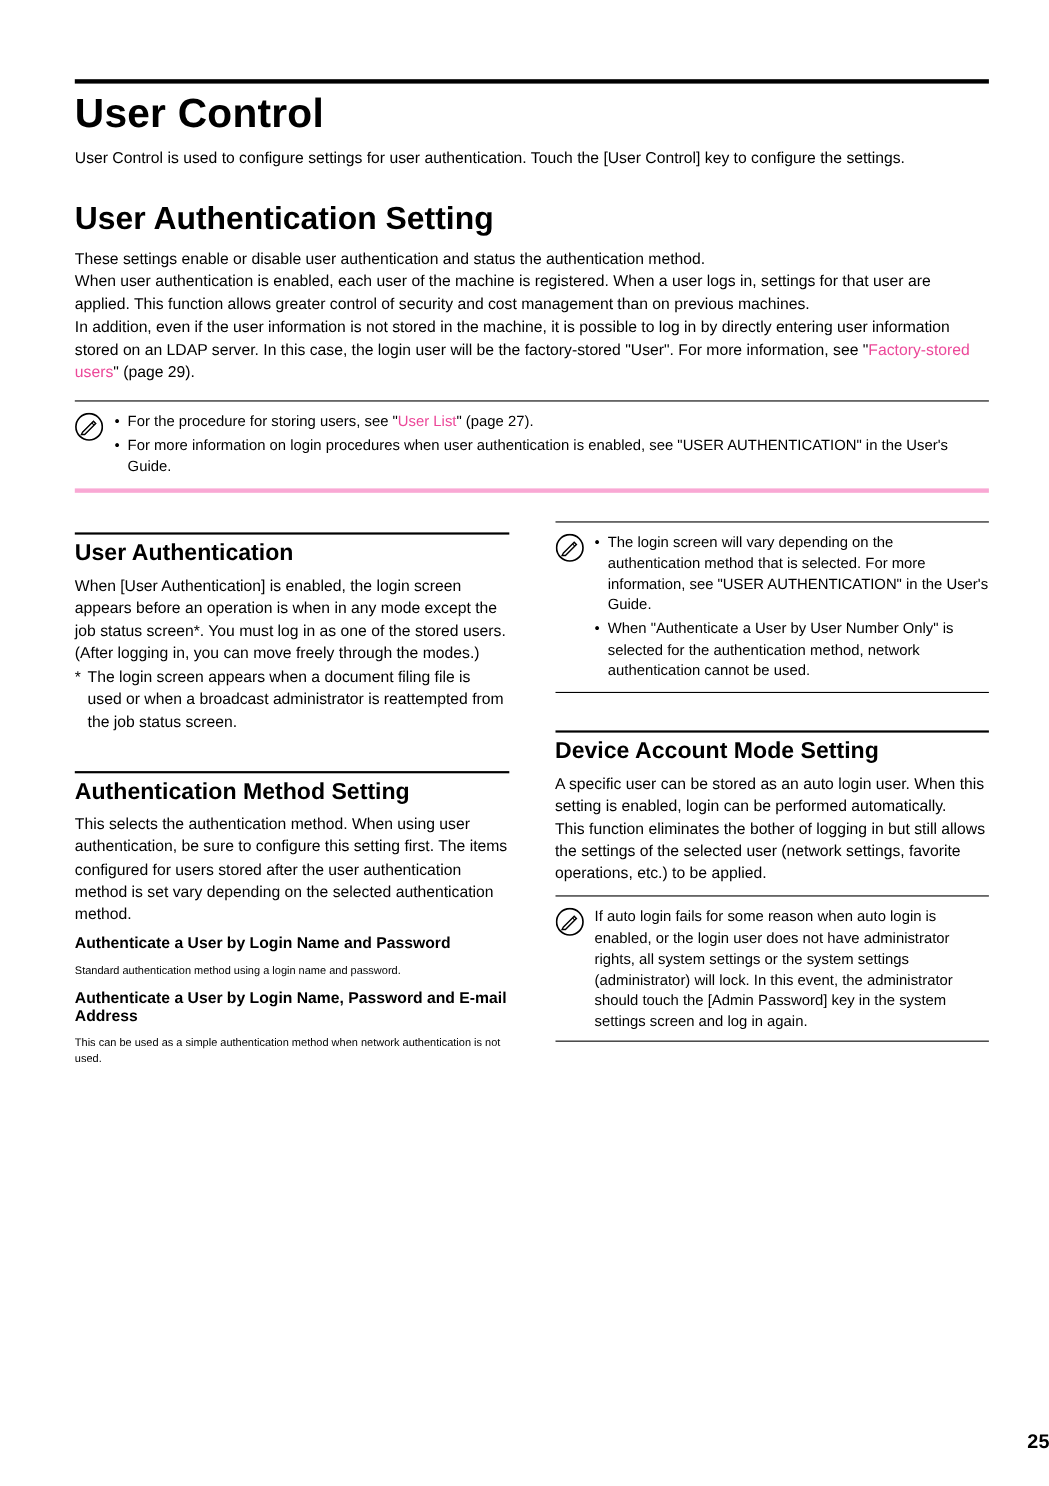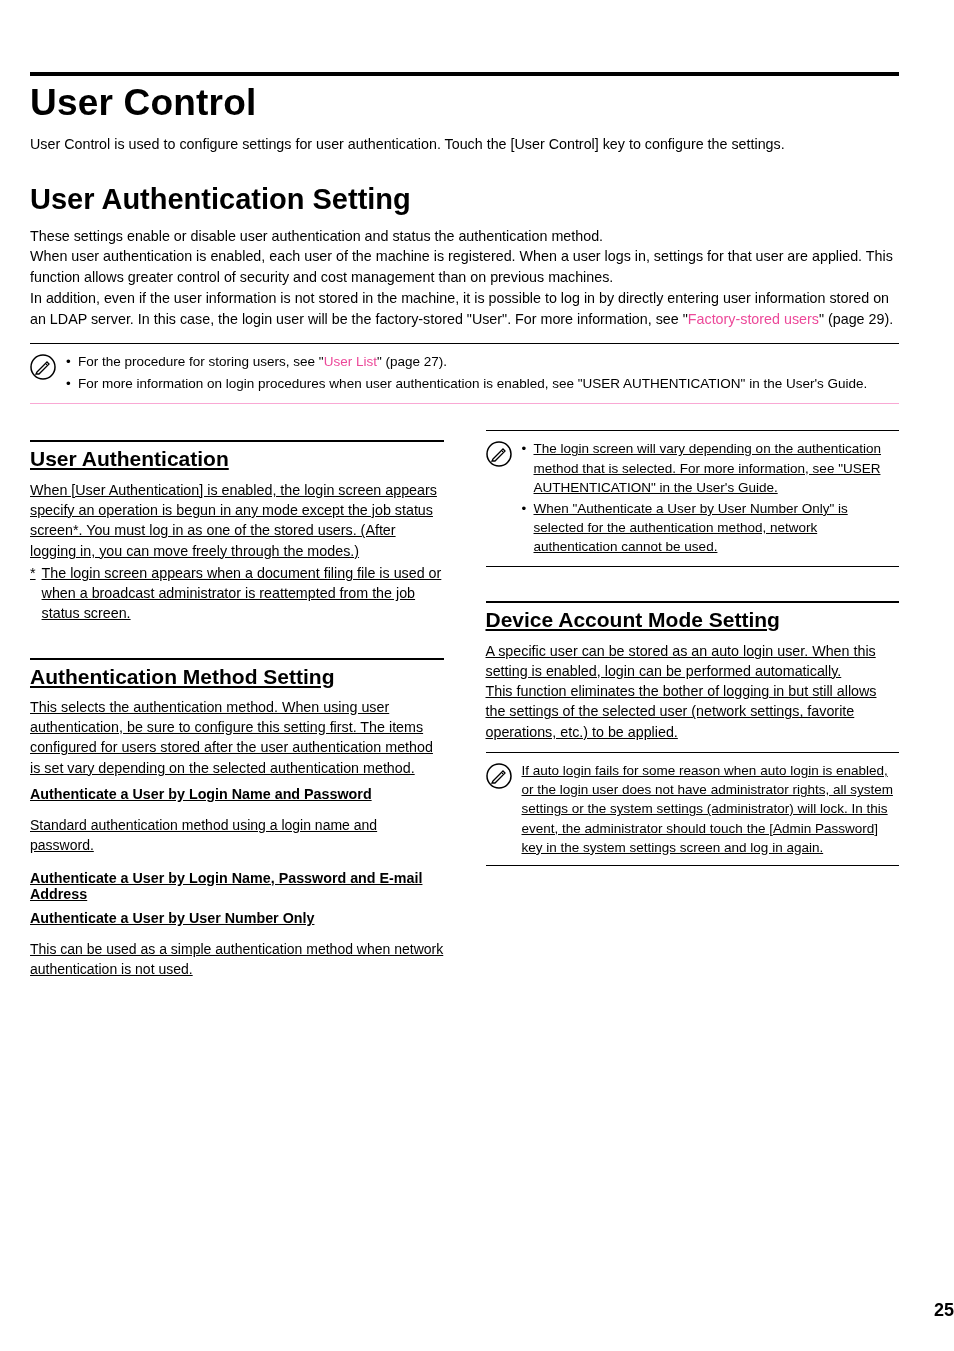--- a/index.html
+++ b/index.html
@@ -6,21 +6,21 @@
   html, body { margin: 0; padding: 0; }
   body {
     width: 954px;
     height: 1351px;
     font-family: Arial, Helvetica, sans-serif;
     color: #000;
     background: #fff;
     position: relative;
   }
   .page {
-    padding: 72px 55px 0 30px;
+    padding: 72px 55px 0 68px;
   }
   .top-rule {
     border-top: 4px solid #000;
     margin: 0 0 6px 0;
   }
   .chapter-title {
     font-size: 37px;
     font-weight: bold;
     margin: 0 0 10px 0;
     letter-spacing: 0.2px;
@@ -36,21 +36,21 @@
     margin: 0 0 10px 0;
   }
   .section-body {
     font-size: 14.3px;
     line-height: 1.45;
   }
   .section-body p { margin: 0; }
   .link { color: #ec4899; }
   .note-box {
     border-top: 1px solid #000;
-    border-bottom: 1px solid #f9a8d4;
+    border-bottom: 4px solid #f9a8d4;
     margin: 14px 0 26px 0;
     padding: 8px 0 8px 0;
     display: flex;
     align-items: flex-start;
     gap: 10px;
     font-size: 13.5px;
     line-height: 1.45;
   }
   .note-icon {
     flex: 0 0 auto;
@@ -68,21 +68,21 @@
   .note-list li::before {
     content: "•";
     position: absolute;
     left: 0;
     top: 0;
   }
   .columns {
     display: flex;
     gap: 42px;
   }
-  .col { flex: 1 1 0; min-width: 0; text-decoration: underline; }
+  .col { flex: 1 1 0; min-width: 0; }
   .sub-rule {
     border-top: 2.5px solid #000;
     margin: 10px 0 4px 0;
   }
   .sub-heading {
     font-size: 21px;
     font-weight: bold;
     margin: 0 0 8px 0;
     line-height: 1.2;
   }
@@ -99,21 +99,21 @@
     margin-top: 2px;
   }
   .footnote .ast { flex: 0 0 auto; }
   .footnote .ft { flex: 1 1 auto; }
   .method-title {
     font-weight: bold;
     font-size: 14.3px;
     margin: 8px 0 0 0;
   }
   .method-body {
-    font-size: 14px;
+    font-size: 10px;
     line-height: 1.42;
   }
   .small-note-box {
     border-top: 1px solid #000;
     border-bottom: 1px solid #000;
     padding: 8px 0 8px 0;
     display: flex;
     align-items: flex-start;
     gap: 10px;
     font-size: 13.5px;
@@ -164,40 +164,39 @@
       </li>
       <li>For more information on login procedures when user authentication is enabled, see "USER AUTHENTICATION" in the User's Guide.</li>
     </ul>
   </div>
 
   <div class="columns">
     <div class="col">
       <div class="sub-rule"></div>
       <h3 class="sub-heading">User Authentication</h3>
       <div class="body-text">
-        <p>When [User Authentication] is enabled, the login screen appears specify an operation is begun in any mode except the job status screen*. You must log in as one of the stored users. (After logging in, you can move freely through the modes.)</p>
+        <p>When [User Authentication] is enabled, the login screen appears before an operation is when in any mode except the job status screen*. You must log in as one of the stored users. (After logging in, you can move freely through the modes.)</p>
       </div>
       <div class="footnote">
         <span class="ast">*</span>
         <span class="ft">The login screen appears when a document filing file is used or when a broadcast administrator is reattempted from the job status screen.</span>
       </div>
 
       <div class="spacer-24"></div>
       <div class="sub-rule"></div>
       <h3 class="sub-heading">Authentication Method Setting</h3>
       <div class="body-text">
         <p>This selects the authentication method. When using user authentication, be sure to configure this setting first. The items configured for users stored after the user authentication method is set vary depending on the selected authentication method.</p>
       </div>
 
       <p class="method-title">Authenticate a User by Login Name and Password</p>
       <p class="method-body">Standard authentication method using a login name and password.</p>
 
       <p class="method-title">Authenticate a User by Login Name, Password and E-mail Address</p>
 
-      <p class="method-title">Authenticate a User by User Number Only</p>
       <p class="method-body">This can be used as a simple authentication method when network authentication is not used.</p>
     </div>
 
     <div class="col">
       <div class="small-note-box">
         <span class="note-icon">
           <svg viewBox="0 0 26 26">
               <circle cx="13" cy="13" r="12" fill="none" stroke="#000" stroke-width="1.5"></circle>
               <path d="M7 18 L17 8 L19 10 L9 20 L6 20 Z" fill="none" stroke="#000" stroke-width="1.3"></path>
               <line x1="15.5" y1="9.5" x2="17.5" y2="11.5" stroke="#000" stroke-width="1"></line>

